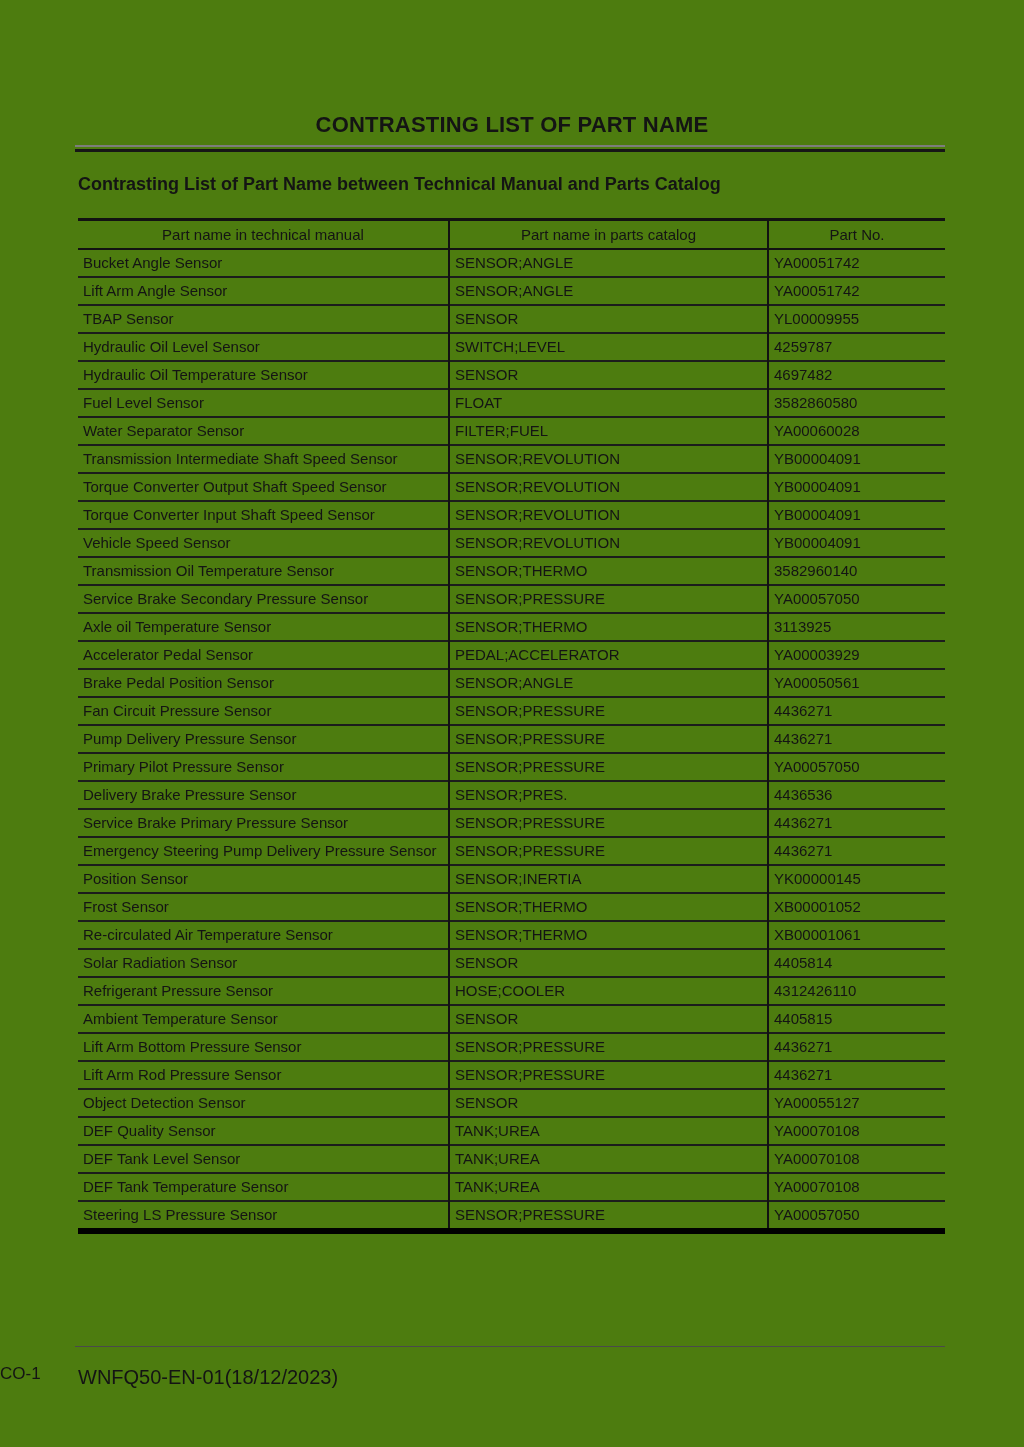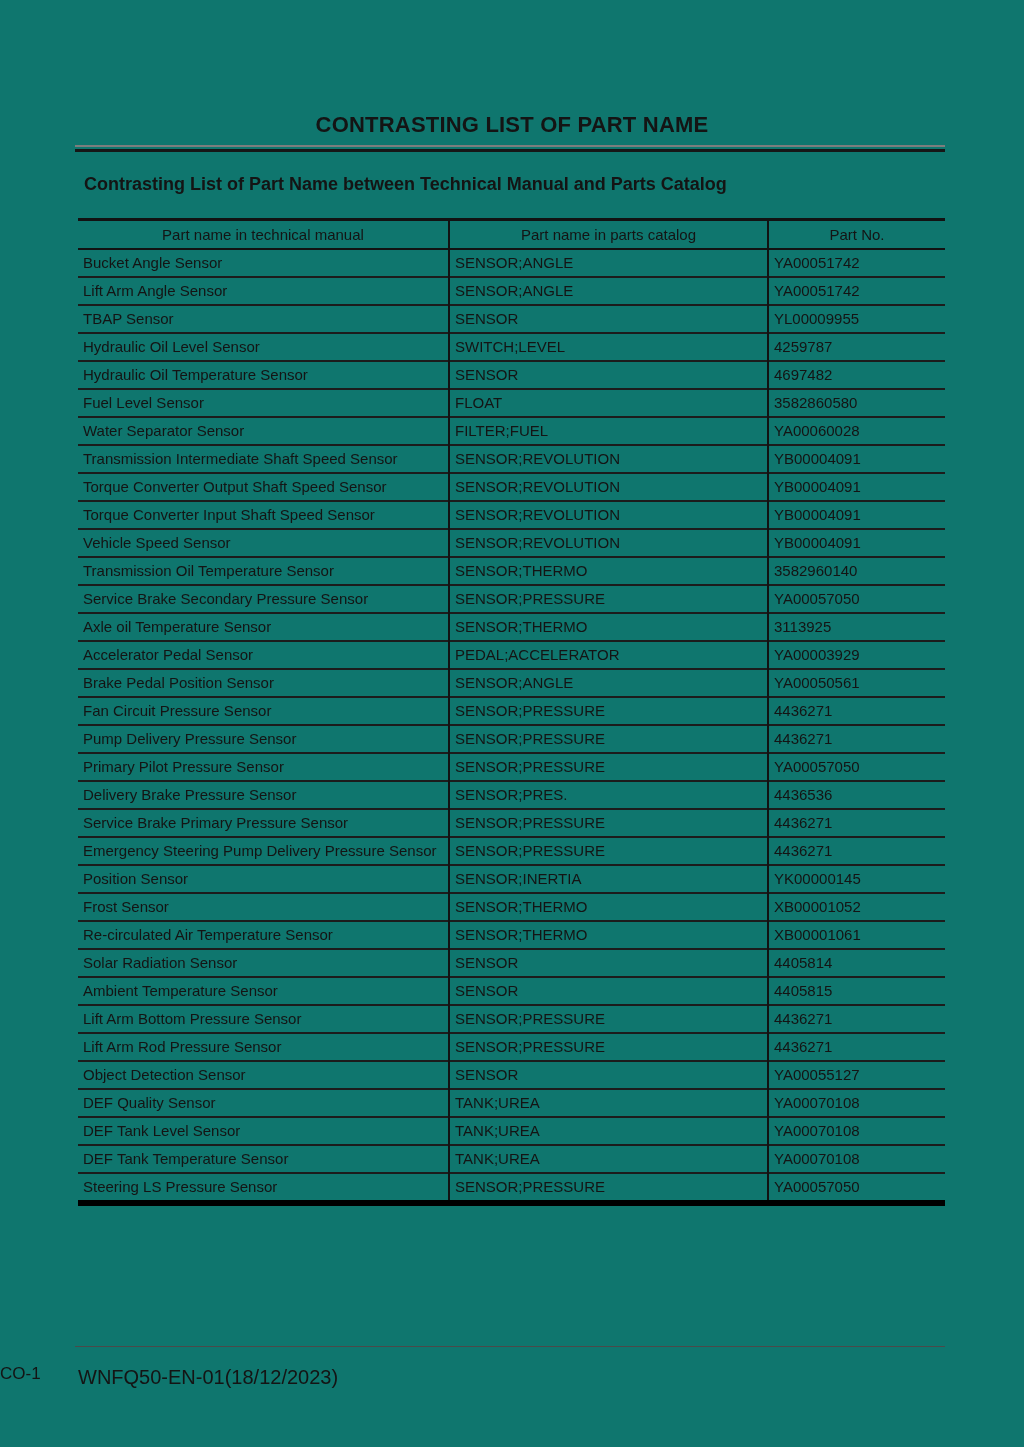--- a/index.html
+++ b/index.html
@@ -8,21 +8,21 @@
     background: #ffffff;
     width: 1024px;
     height: 1447px;
     font-family: "Liberation Sans", sans-serif;
     color: #141414;
   }
   .page {
     position: relative;
     width: 1024px;
     height: 1447px;
-    background: #0f766e;
+    background: #4d7c0f;
     overflow: hidden;
   }
   .doc-title {
     position: absolute;
     top: 112px;
     left: 0;
     width: 1024px;
     text-align: center;
     font-size: 22px;
     font-weight: bold;
@@ -34,21 +34,21 @@
     left: 75px;
     width: 870px;
     height: 7px;
     box-sizing: border-box;
     border-top: 2px solid #7d7d7d;
     border-bottom: 3px solid #161616;
   }
   .doc-subtitle {
     position: absolute;
     top: 174px;
-    left: 84px;
+    left: 78px;
     font-size: 18px;
     font-weight: bold;
   }
   .parts-table {
     position: absolute;
     top: 218px;
     left: 78px;
     width: 867px;
     border-collapse: collapse;
     table-layout: fixed;
@@ -248,20 +248,25 @@
           <td>Re-circulated Air Temperature Sensor</td>
           <td>SENSOR;THERMO</td>
           <td>XB00001061</td>
         </tr>
         <tr>
           <td>Solar Radiation Sensor</td>
           <td>SENSOR</td>
           <td>4405814</td>
         </tr>
         <tr>
+          <td>Refrigerant Pressure Sensor</td>
+          <td>HOSE;COOLER</td>
+          <td>4312426110</td>
+        </tr>
+        <tr>
           <td>Ambient Temperature Sensor</td>
           <td>SENSOR</td>
           <td>4405815</td>
         </tr>
         <tr>
           <td>Lift Arm Bottom Pressure Sensor</td>
           <td>SENSOR;PRESSURE</td>
           <td>4436271</td>
         </tr>
         <tr>

